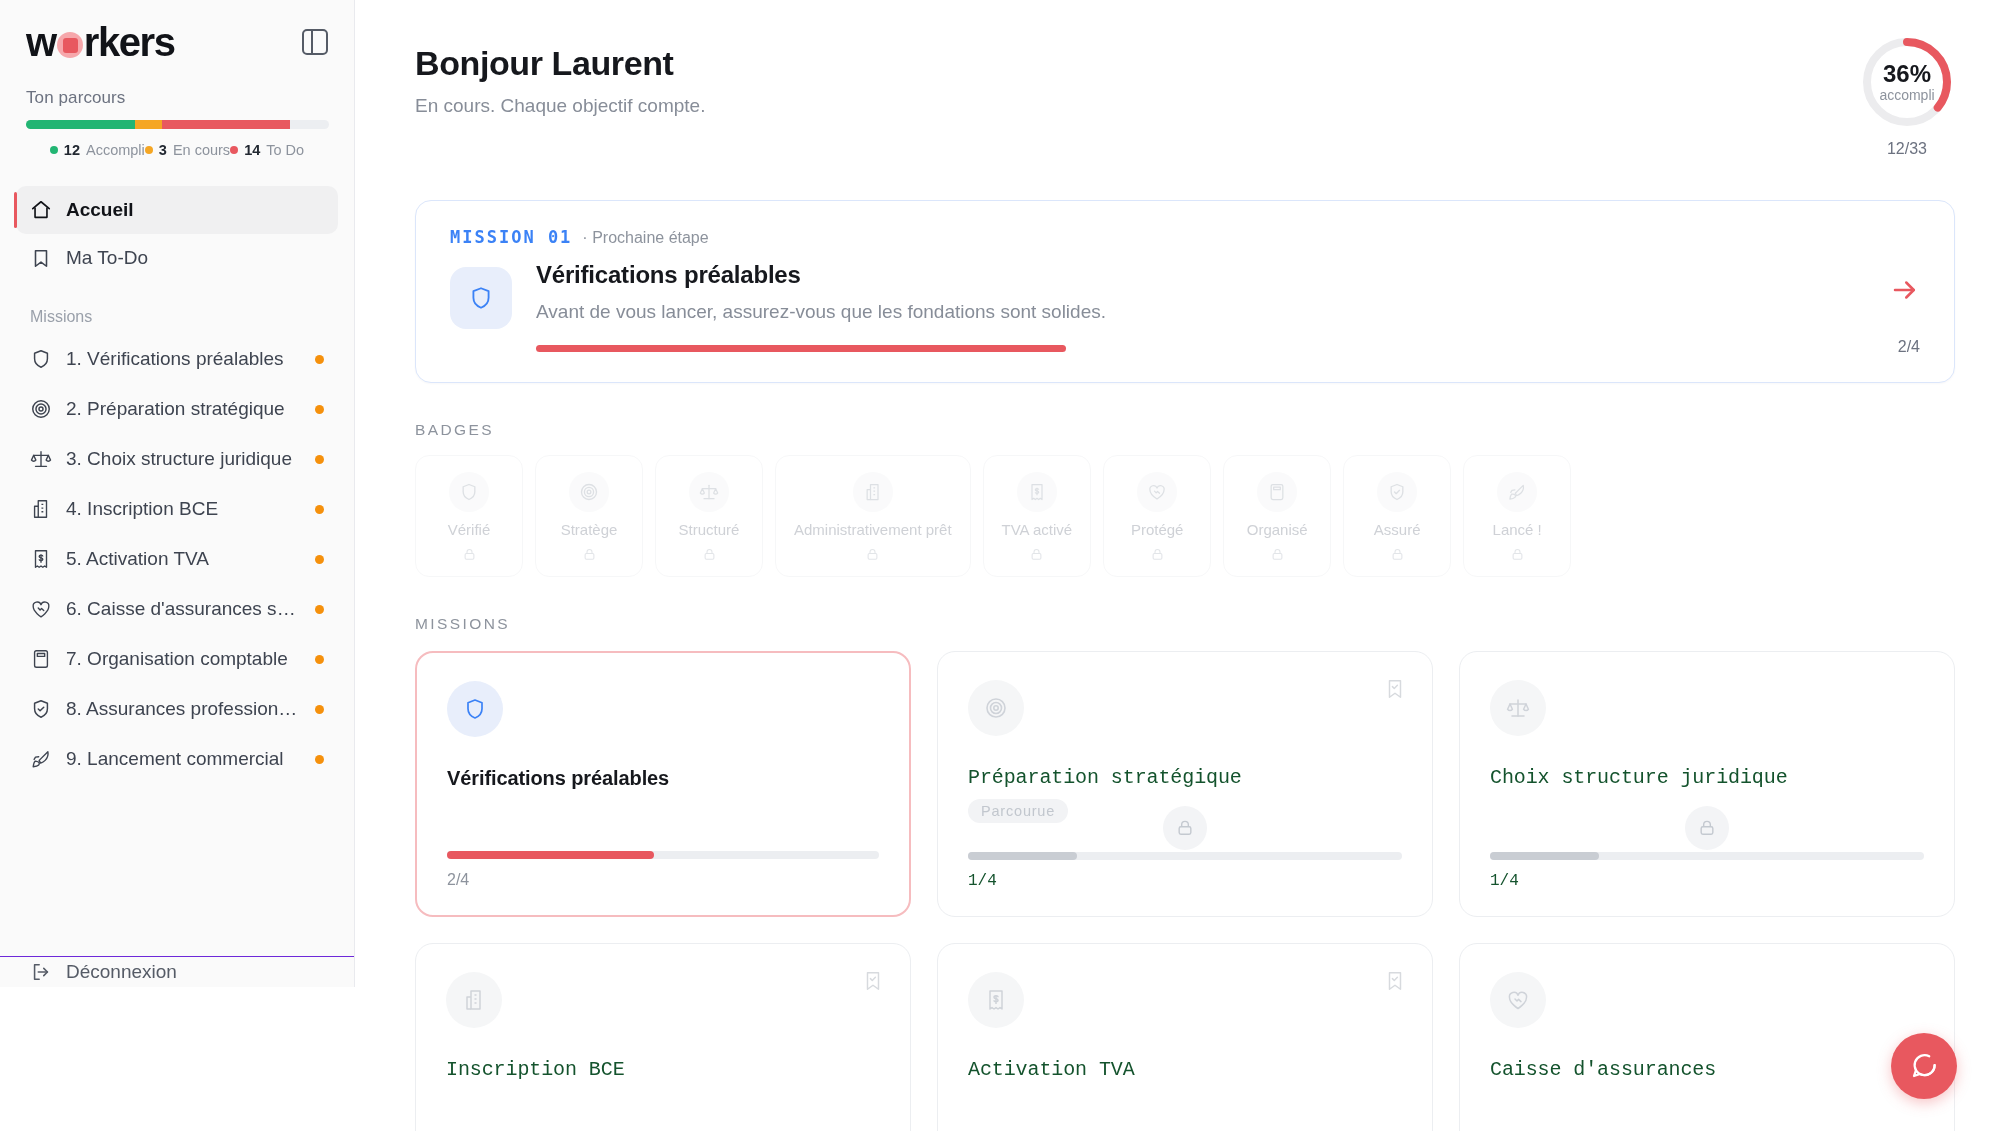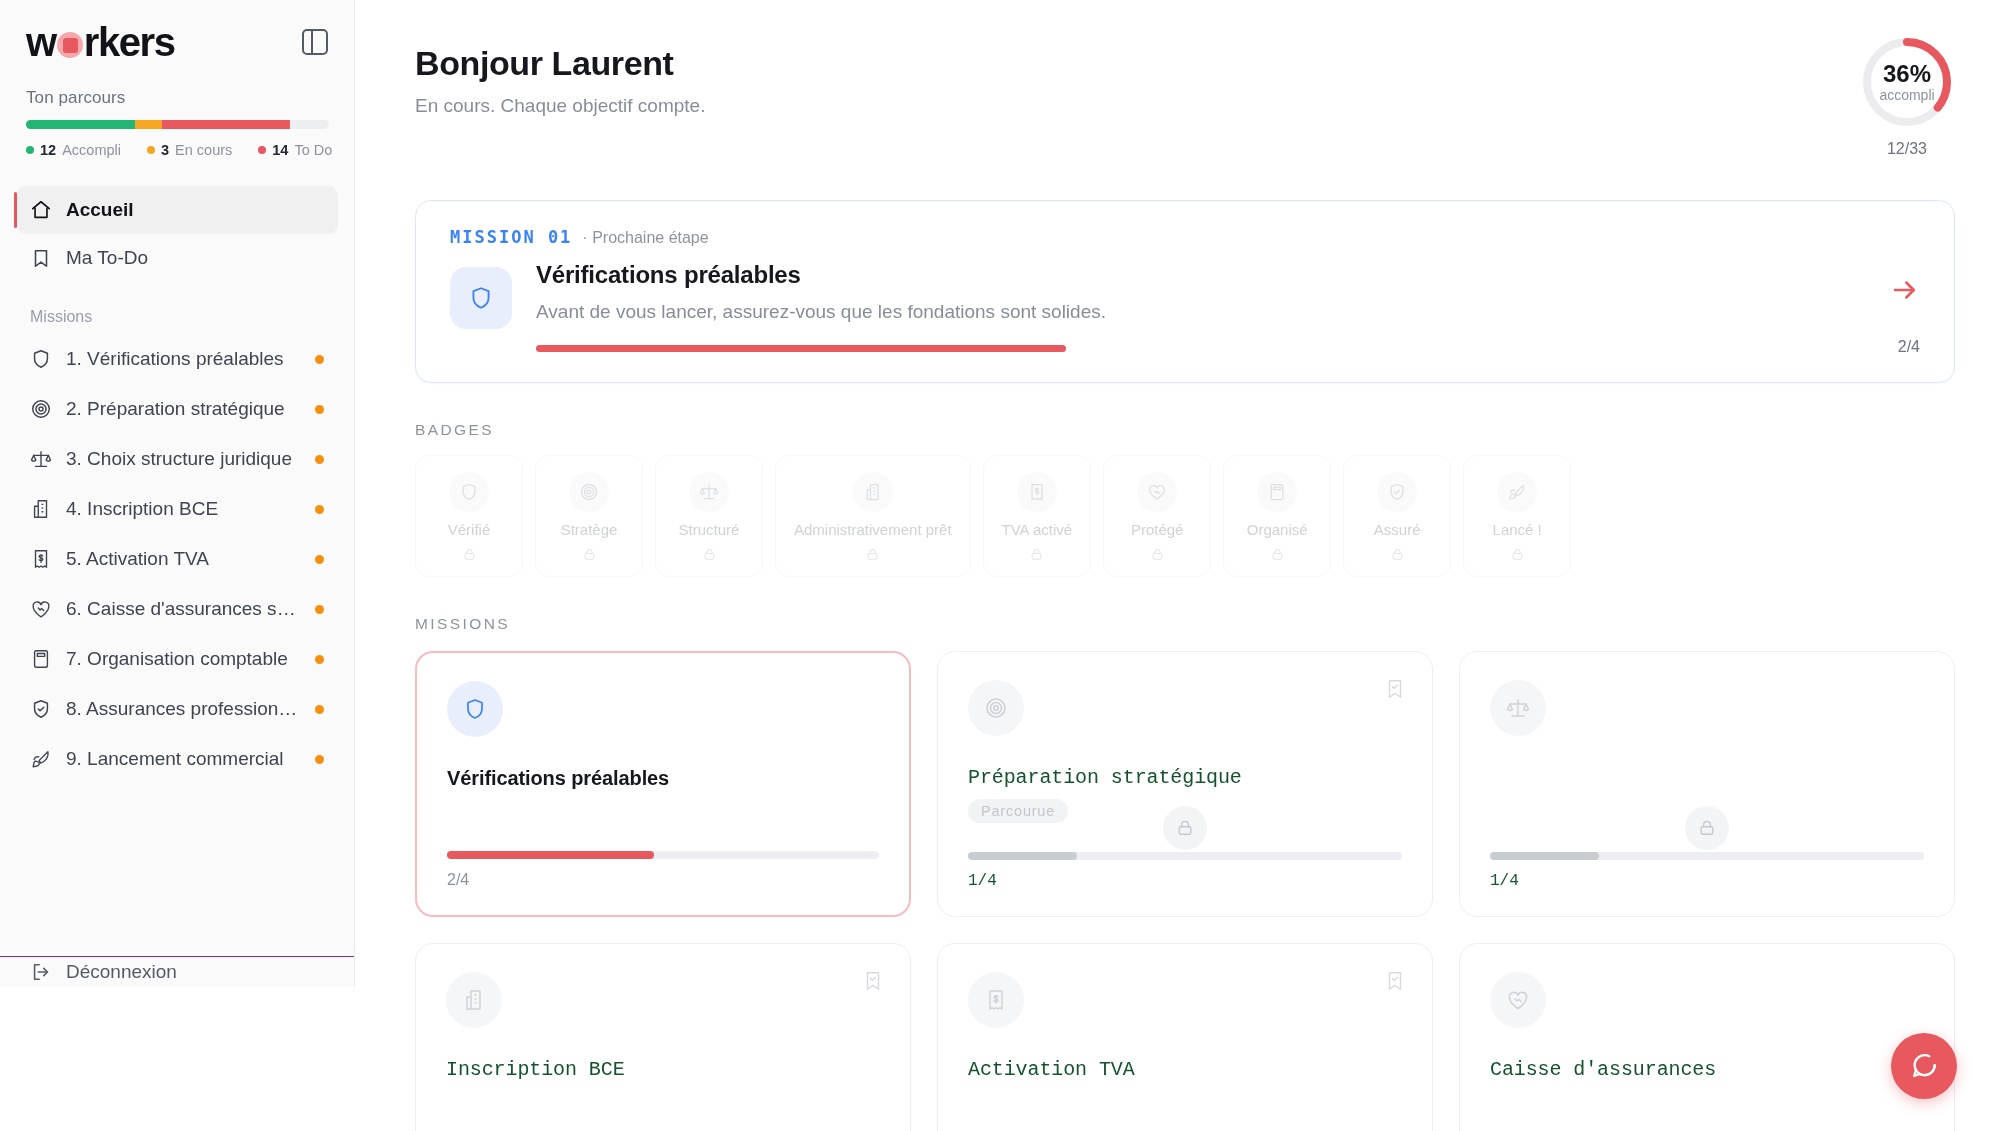--- a/index.html
+++ b/index.html
@@ -54,21 +54,21 @@
     margin-top: 26px; font-size: 17px; color: #6c7280; letter-spacing: .1px;
   }
   .parcours-bar {
     margin-top: 12px; height: 9px; border-radius: 6px; background: #eceef1;
     display: flex; overflow: hidden; width: 303px;
   }
   .seg-done { background: #22b573; }
   .seg-prog { background: #f5a623; }
   .seg-todo { background: #e8585f; }
 
-  .legend { margin-top: 13px; display: flex; gap: 26px; font-size: 14.5px; }
+  .legend { margin-top: 13px; display: flex; font-size: 14.5px; justify-content: center; }
   .legend-item { display: flex; align-items: center; gap: 6px; white-space: nowrap; }
   .dot { width: 8px; height: 8px; border-radius: 50%; flex: 0 0 8px; }
   .dot.green { background: #22b573; }
   .dot.orange { background: #f5a623; }
   .dot.red { background: #e8585f; }
   .legend-num { font-weight: 700; color: #222831; }
   .legend-txt { color: #8d939d; }
 
   .sb-nav { margin-top: 28px; padding: 0 16px; flex: 1 1 auto; overflow: hidden; }
   .nav-item {
@@ -662,20 +662,21 @@
       <div class="mcard locked">
         <div class="mcard-ico">
           <svg viewBox="0 0 24 24" fill="none" stroke="#cfd3d9" stroke-width="1.5" stroke-linecap="round" stroke-linejoin="round">
               <path d="M12 4v16"></path>
               <path d="M6 20h12"></path>
               <path d="M4 8h16"></path>
               <path d="M4 8l-2.4 5.2a3 3 0 0 0 4.8 0z"></path>
               <path d="M20 8l2.4 5.2a3 3 0 0 1-4.8 0z"></path>
             </svg>
         </div>
+        <div class="mcard-title">Choix structure juridique</div>
         <div class="mcard-locko">
           <svg viewBox="0 0 24 24" fill="none" stroke="currentColor" stroke-width="1.7" stroke-linejoin="round">
               <rect x="5" y="10.5" width="14" height="9" rx="2"></rect>
               <path d="M8 10.5V8a4 4 0 0 1 8 0v2.5"></path>
             </svg>
         </div>
         <div class="mcard-foot">
           <div class="mcard-bar">
               <i id="c2" style="width: 25%;"></i>
             </div>

